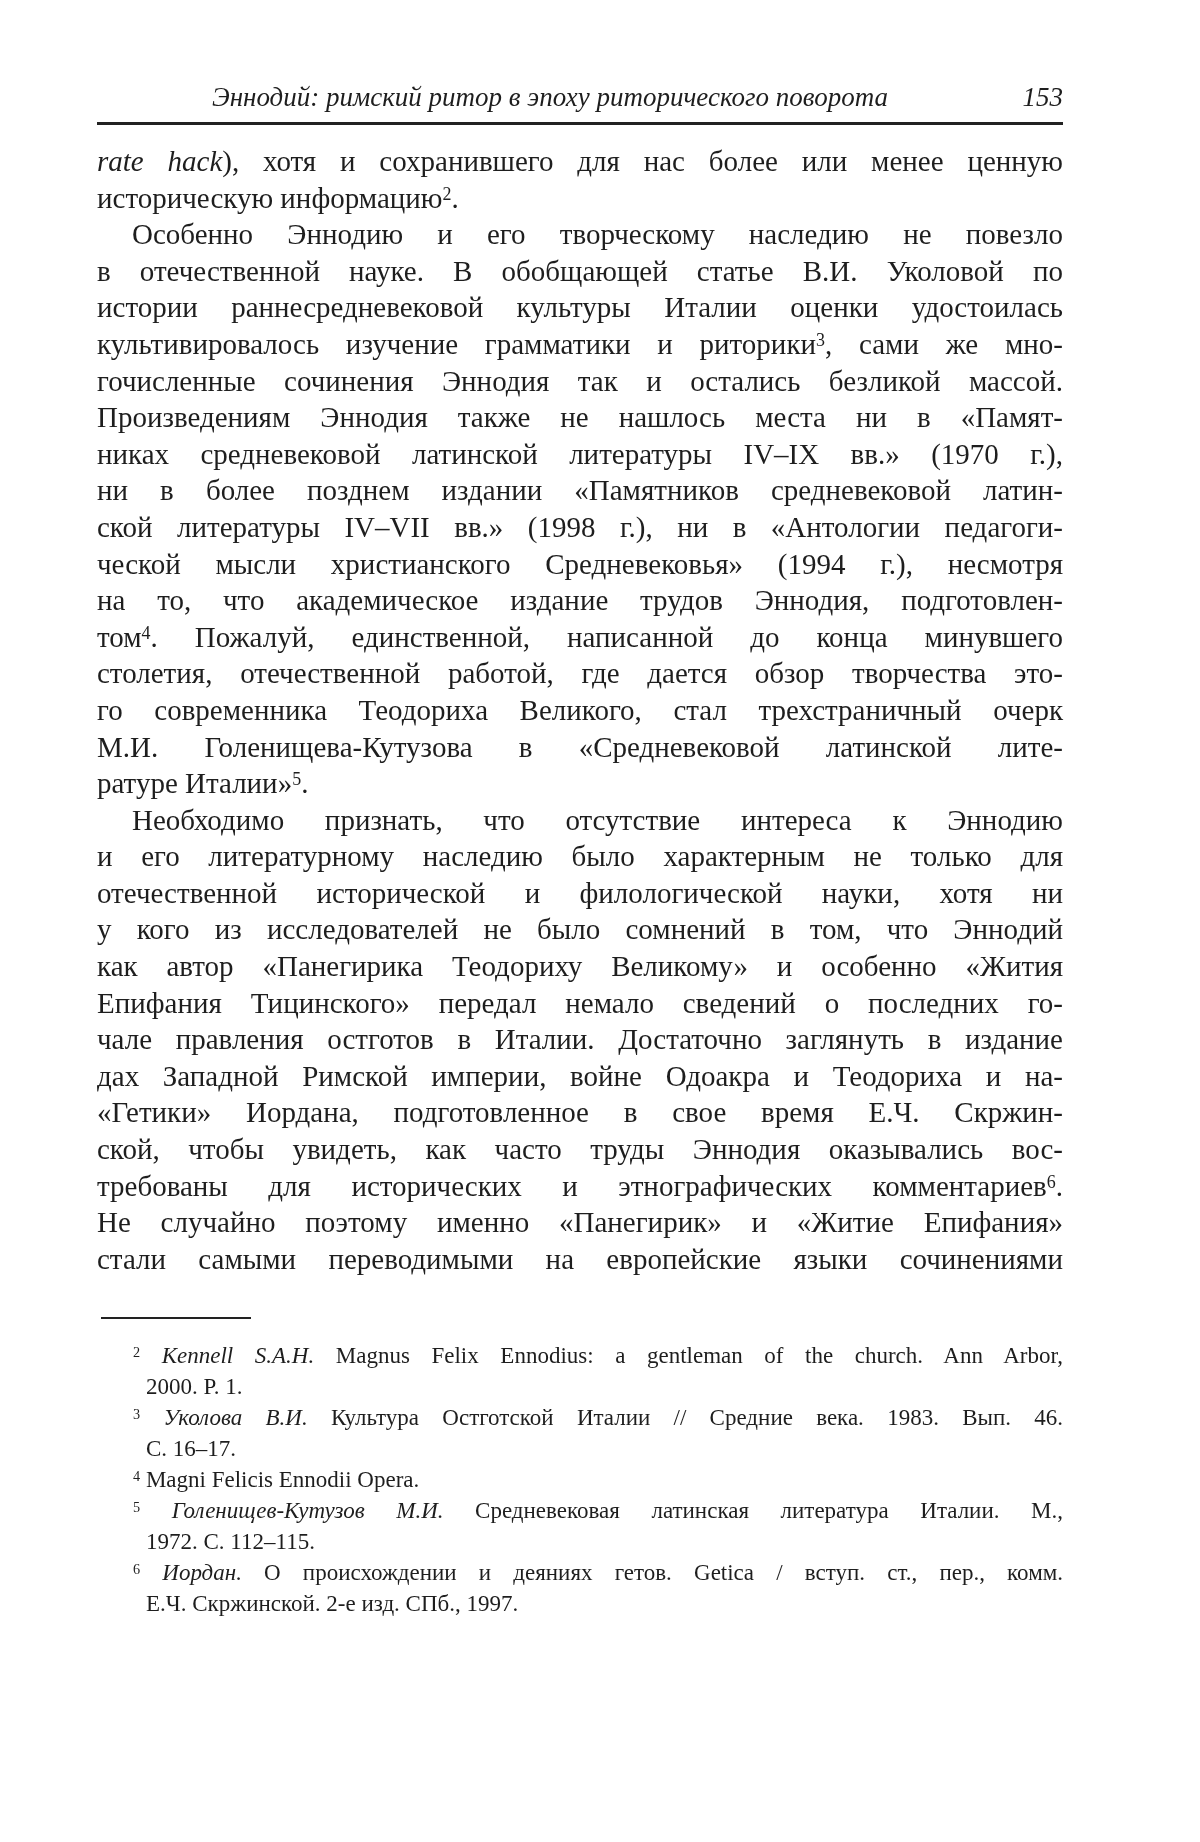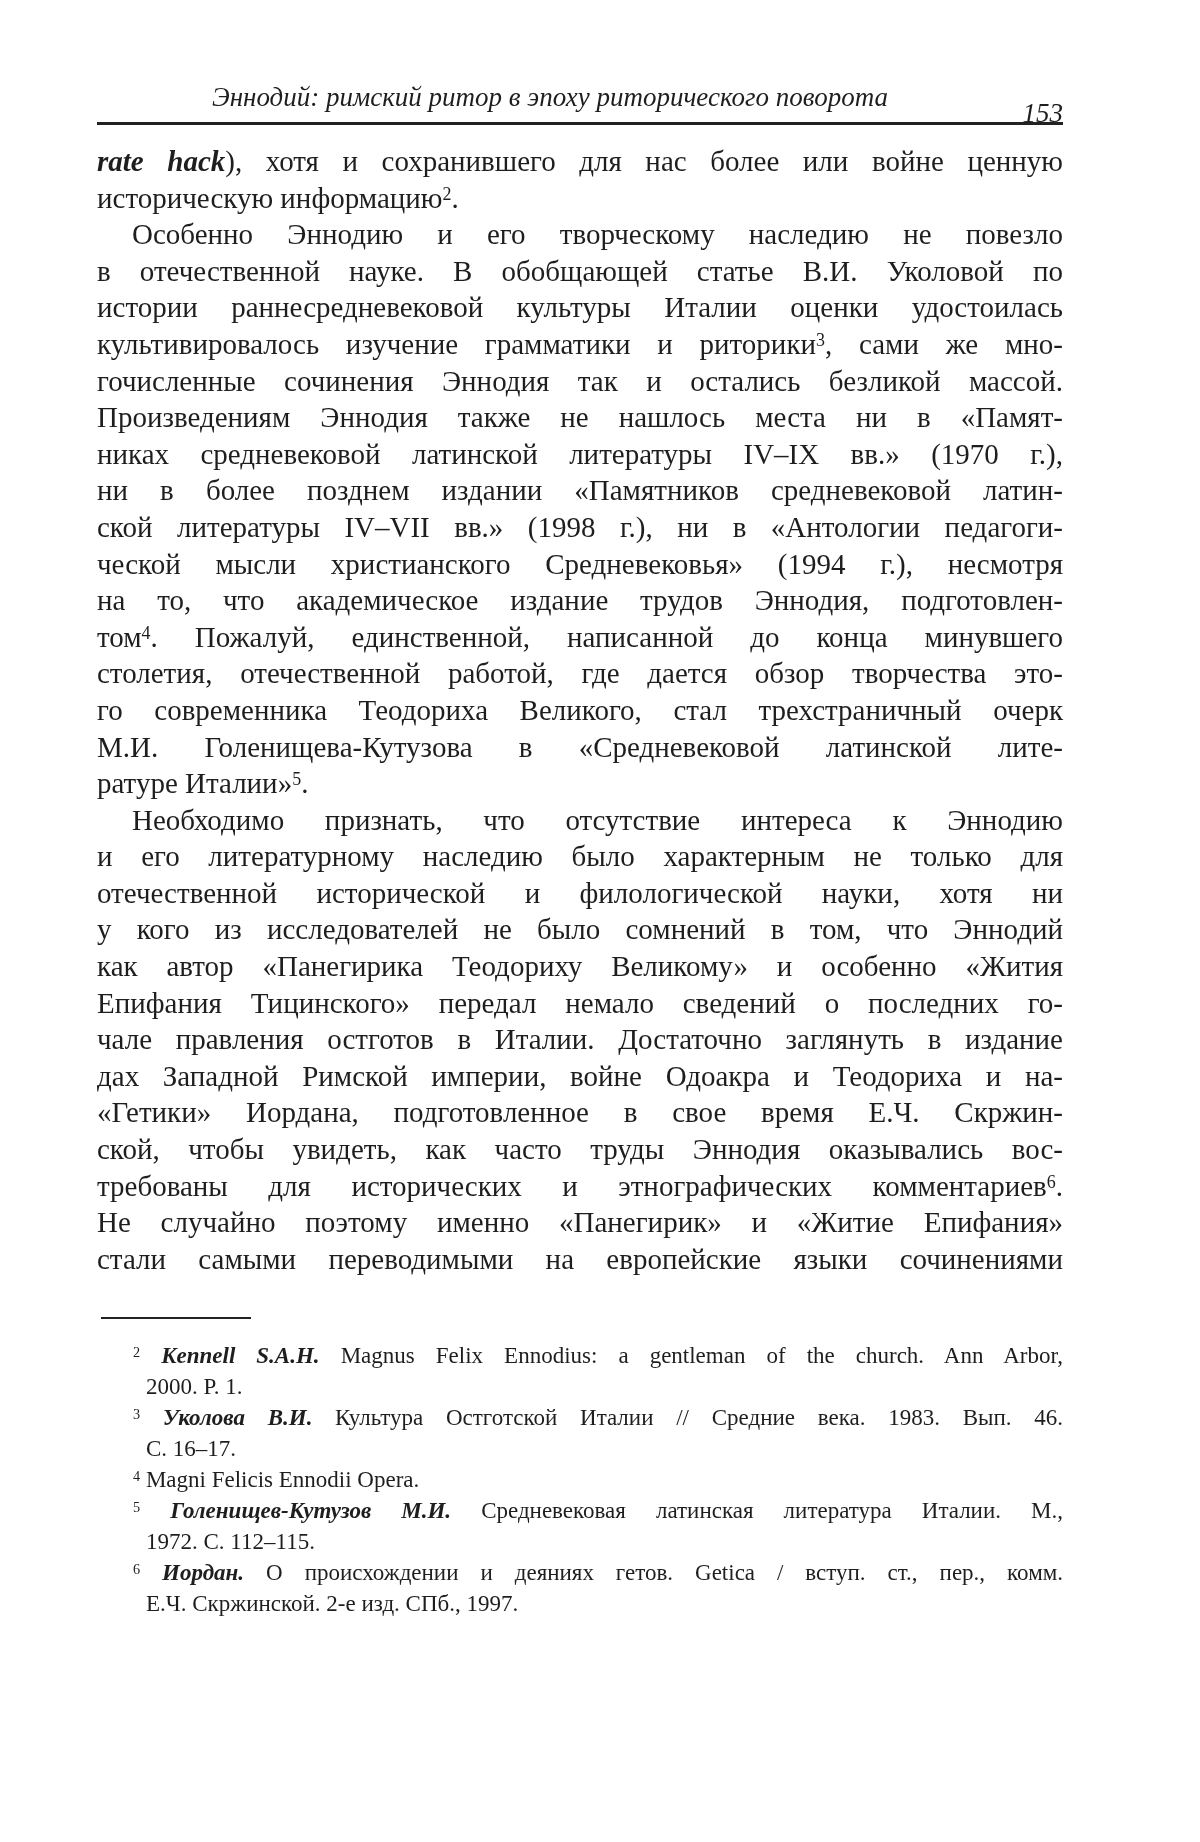--- a/index.html
+++ b/index.html
@@ -20,21 +20,21 @@
   .header { position: relative; padding-top: 82px; }
   .running-title {
     text-align: center;
     font-style: italic;
     font-size: 27px;
     line-height: 30px;
     padding-right: 60px; 
   }
   .page-number {
     position: absolute;
-    right: 0; top: 98px;
+    right: 0; top: 82px;
     font-style: italic;
     font-size: 27px;
     line-height: 30px;
   }
   .header-rule { margin-top: 10px; border-bottom: 3px solid #222222; height: 0; }
 
   .body-text { margin-top: 18px; font-size: 29px; line-height: 36.6px; }
   .para { margin: 0; }
   .line { text-align: justify; text-align-last: justify; white-space: normal; }
   .line.first { text-indent: 35px; }
@@ -42,36 +42,36 @@
 
   .fn-sep {
     margin-top: 40px; margin-left: 4px;
     width: 150px; height: 0;
     border-top: 2px solid #222222;
   }
   .footnotes { margin-top: 21px; font-size: 23px; line-height: 31px; margin-left: 36px; }
   .fn-line.just { text-align: justify; text-align-last: justify; }
   .fn-line.cont { padding-left: 13px; }
 
-  .it { font-style: italic; font-weight: bold; }
+  .it { font-style: italic; }
   .sup { font-size: 0.62em; position: relative; top: -0.45em; line-height: 0; }
 </style>
 </head>
 <body>
 
 <div class="page">
   <div class="header">
     <div class="running-title">Эннодий: римский ритор в эпоху риторического поворота</div>
     <div class="page-number">153</div>
     <div class="header-rule"></div>
   </div>
 
   <div class="body-text">
       <div class="para">
-        <div class="line"><span class="it">rate hack</span><span>), хотя и сохранившего для нас более или войне ценную</span></div>
+        <div class="line"><span class="it">rate hack</span><span>), хотя и сохранившего для нас более или менее ценную</span></div>
         <div class="line lastleft"><span>историческую информацию</span><span class="sup">2</span><span>.</span></div>
       </div>
       <div class="para">
         <div class="line first"><span>Особенно Эннодию и его творческому наследию не повезло</span></div>
         <div class="line"><span>в отечественной науке. В обобщающей статье В.И. Уколовой по</span></div>
         <div class="line"><span>истории раннесредневековой культуры Италии оценки удостоилась</span></div>
         <div class="line"><span>культивировалось изучение грамматики и риторики</span><span class="sup">3</span><span>, сами же мно-</span></div>
         <div class="line"><span>гочисленные сочинения Эннодия так и остались безликой массой.</span></div>
         <div class="line"><span>Произведениям Эннодия также не нашлось места ни в «Памят-</span></div>
         <div class="line"><span>никах средневековой латинской литературы IV–IX вв.» (1970 г.),</span></div>

